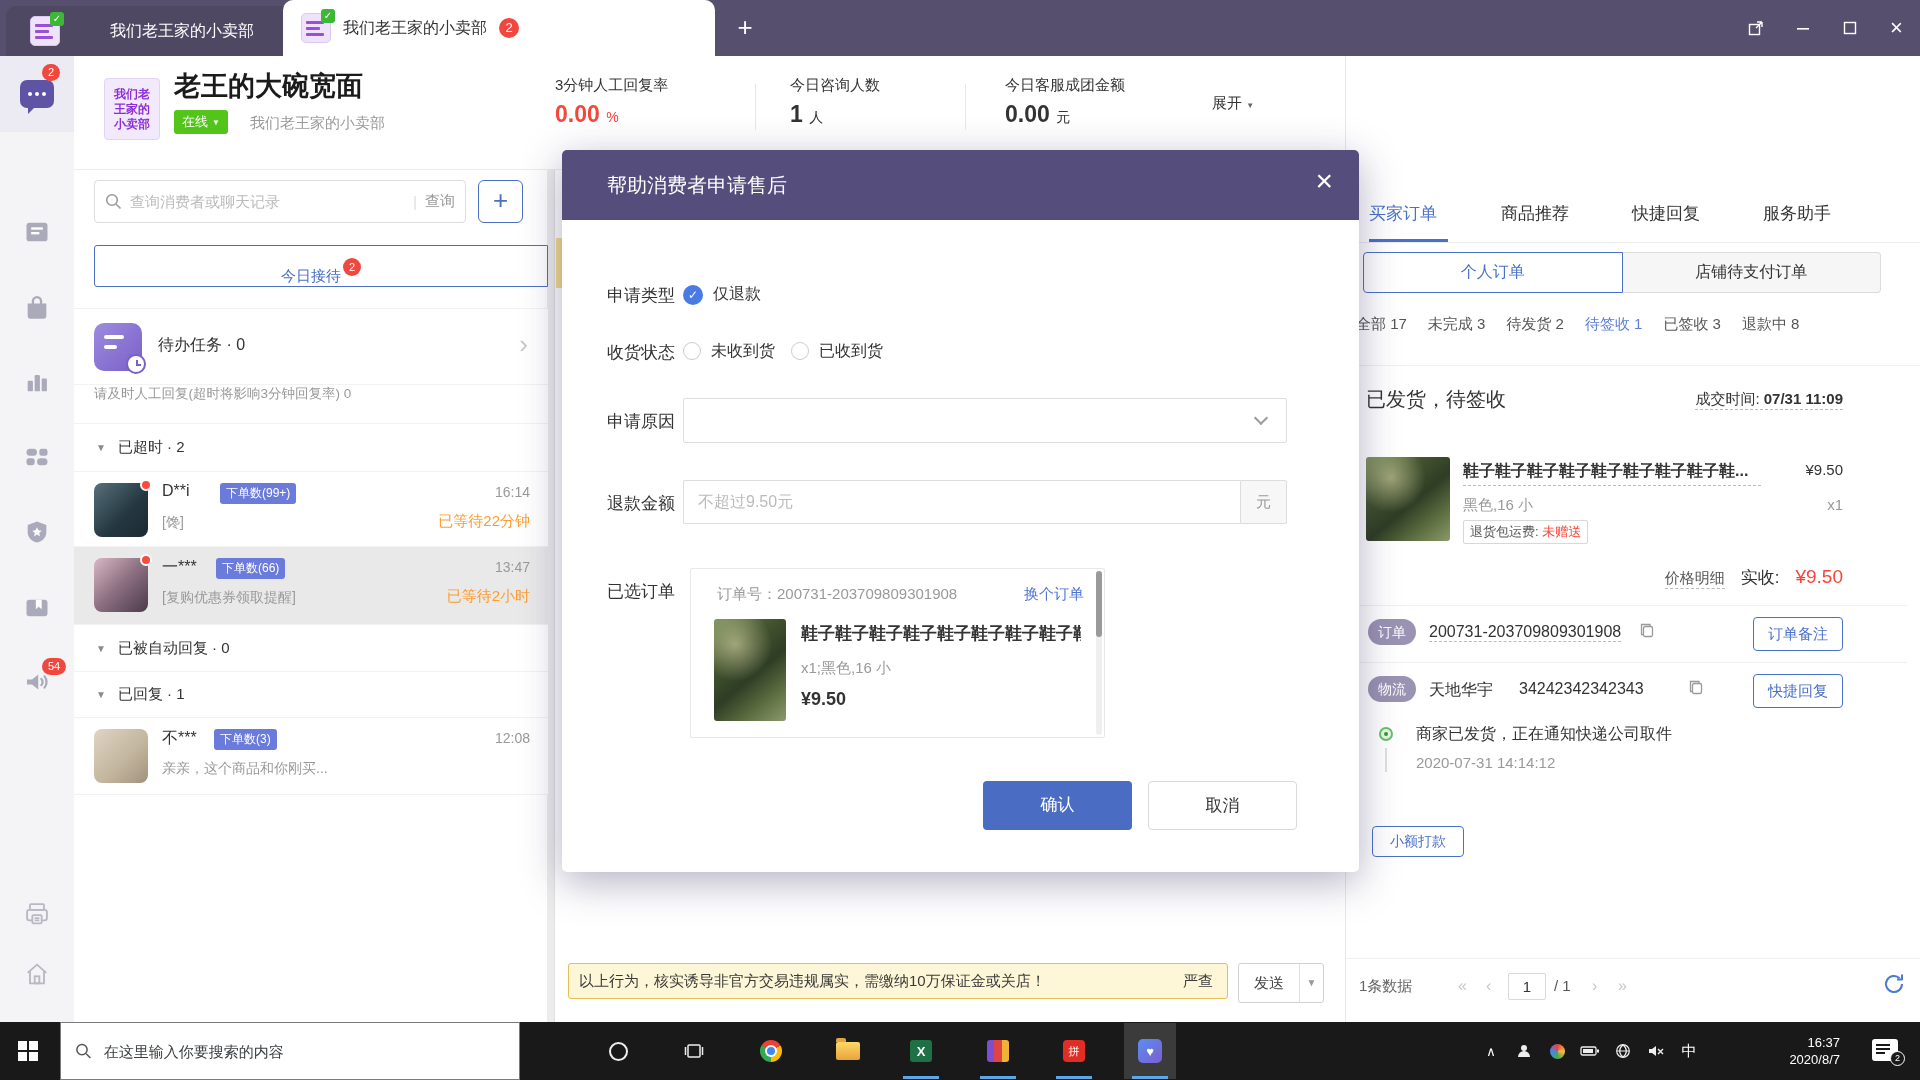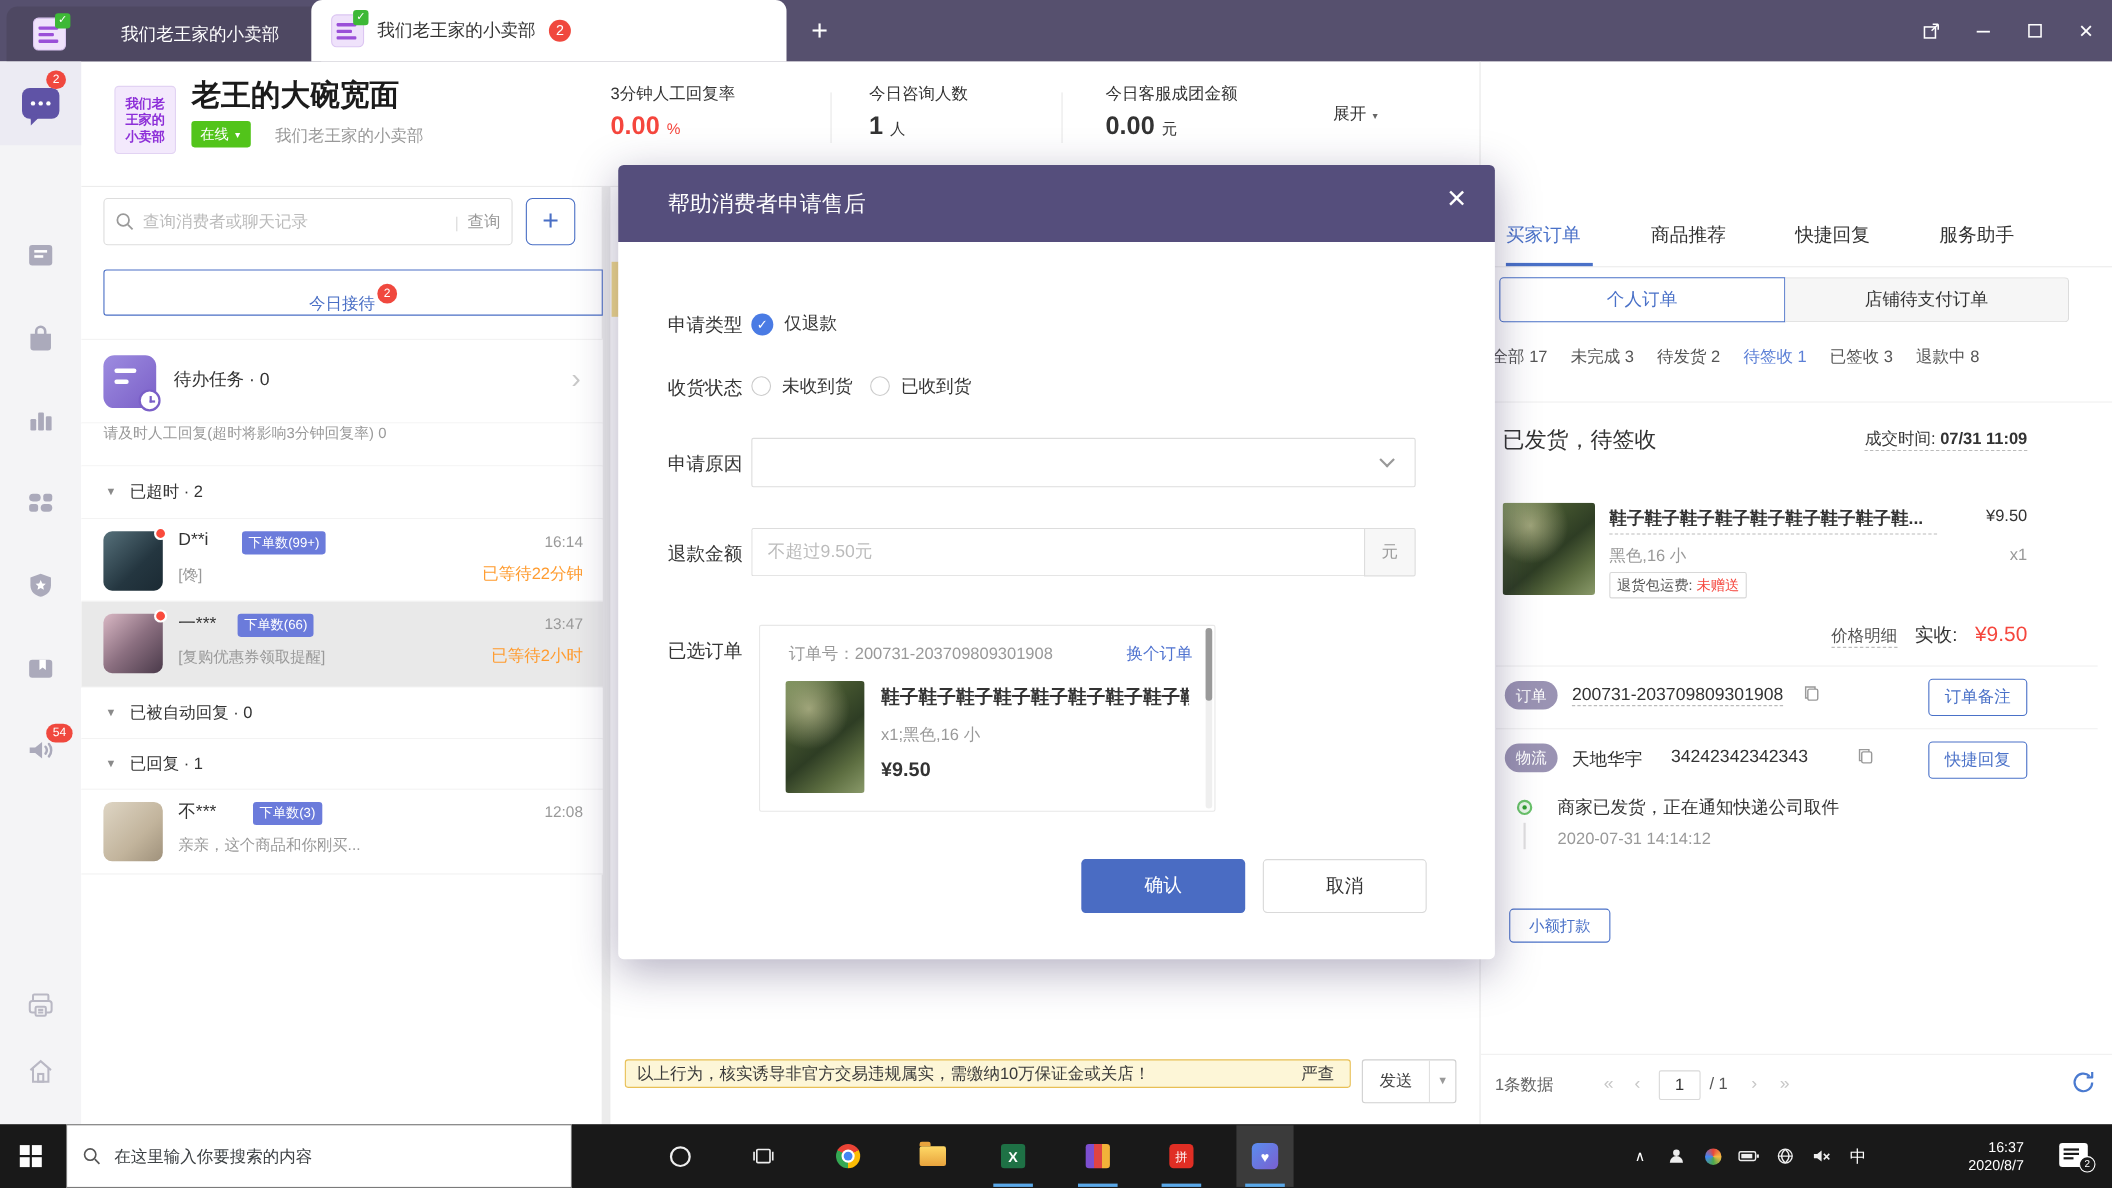--- a/index.html
+++ b/index.html
@@ -81,21 +81,21 @@
   .av2{background:linear-gradient(135deg,#d9b8c4,#8b6f80 50%,#4a3a4a)}
   .av3{background:linear-gradient(135deg,#ded5c4,#c2b49c 60%,#9f917b)}
   .ci-name{position:absolute;left:88px;top:10px;font-size:16px;color:#333}
   .ci-pill{position:absolute;left:146px;top:11px;background:#6b7bdb;color:#fff;font-size:12px;border-radius:3px;padding:2px 6px}
   .ci-time{position:absolute;right:18px;top:12px;font-size:14px;color:#999}
   .ci-msg{position:absolute;left:88px;top:42px;font-size:14px;color:#999}
   .ci-wait{position:absolute;right:18px;top:40px;font-size:15px;color:#ff9c30}
   
   .chatarea{left:555px;top:170px;width:790px;height:852px;background:#fff}
   .ysliver{left:1px;top:68px;width:10px;height:50px;background:#f3dc8e}
-  .warnbox{left:13px;top:793px;width:660px;height:26px;background:#fdf6d7;border:1px solid #e8bf55;border-radius:3px;
+  .warnbox{left:13px;top:793px;width:660px;height:36px;background:#fdf6d7;border:1px solid #e8bf55;border-radius:3px;
     display:flex;align-items:center;padding:0 10px;font-size:15px;color:#3a3a3a;overflow:hidden;white-space:nowrap}
   .warntag{margin-left:auto;width:34px;overflow:hidden;flex:0 0 auto}
   .sendgrp{left:683px;top:793px;height:40px;display:flex;border:1px solid #d0d0d0;border-radius:3px;background:#fff}
   .sendbtn{width:60px;text-align:center;line-height:38px;font-size:15px;color:#444}
   .sendcaret{width:24px;border-left:1px solid #e0e0e0;text-align:center;line-height:38px;color:#999;font-size:10px}
   
   .rightpanel{left:1345px;top:56px;width:575px;height:966px;background:#fff;border-left:1px solid #e8e8e8}
   .rtabs{left:0;top:134px;width:575px;height:53px;border-bottom:1px solid #ebebeb}
   .rtab{position:absolute;top:12px;font-size:17px;color:#333}
   .rtab.on{color:#4a71c8}
@@ -385,21 +385,21 @@
       <span>已被自动回复 · 0</span>
     </div>
     <div class="p crow secrow" style="top:502px;height:46px">
       <span class="sectri">▼</span>
       <span>已回复 · 1</span>
     </div>
 
     <div class="p crow" style="top:548px;height:77px">
       <span class="avatar av3"></span>
       <span class="ci-name">不***</span>
-      <span class="ci-pill" style="left:156px">下单数(3)</span>
+      <span class="ci-pill" style="left:140px">下单数(3)</span>
       <span class="ci-time">12:08</span>
       <span class="ci-msg">亲亲，这个商品和你刚买...</span>
     </div>
   </div>
 
   <div class="p chatarea">
     <div class="p ysliver"></div>
     <div class="p warnbox">
       <span>以上行为，核实诱导非官方交易违规属实，需缴纳10万保证金或关店！</span>
       <span class="warntag">严查</span>

